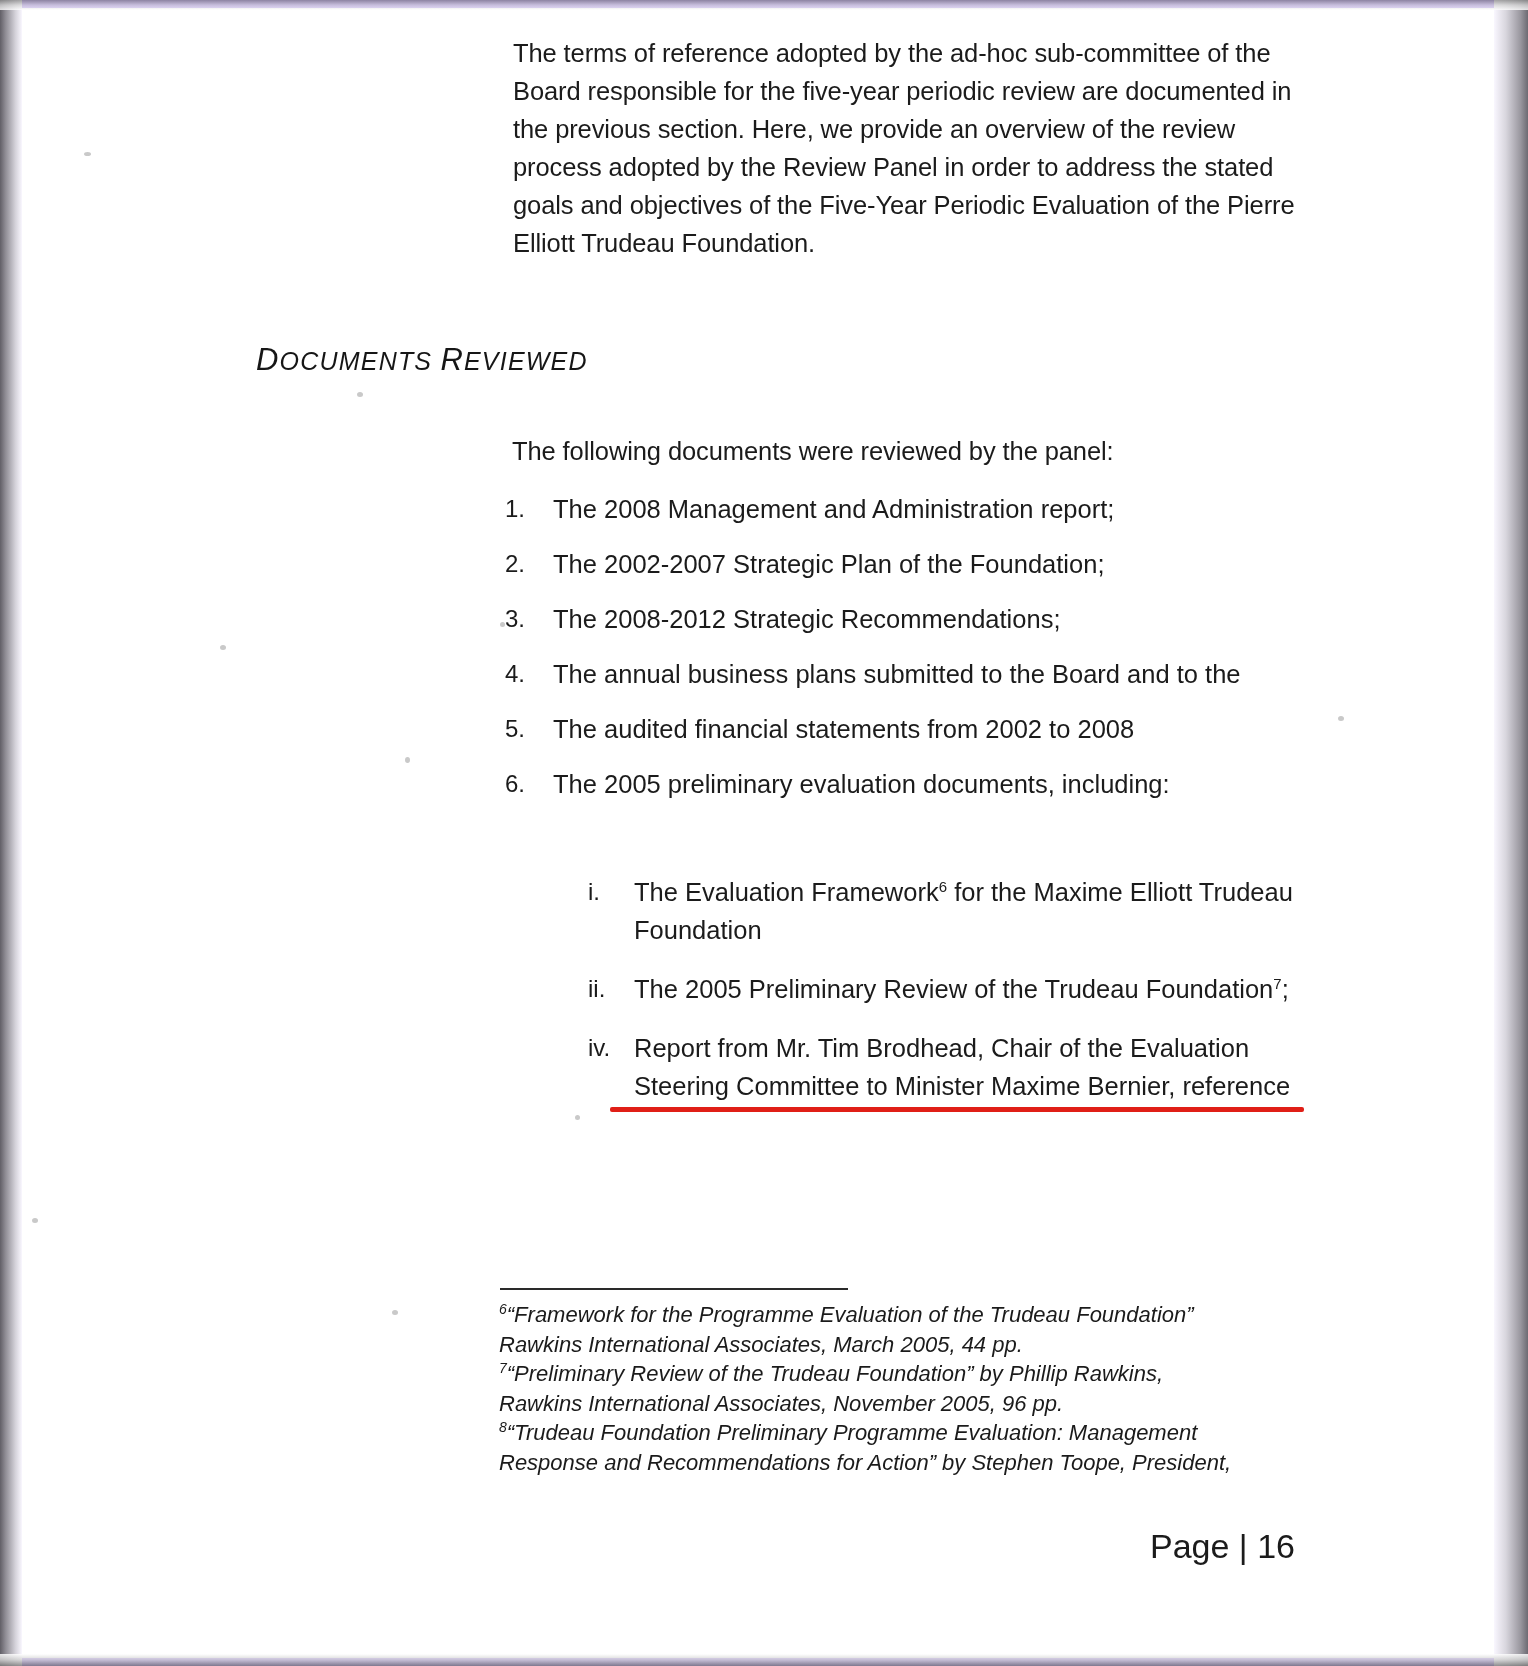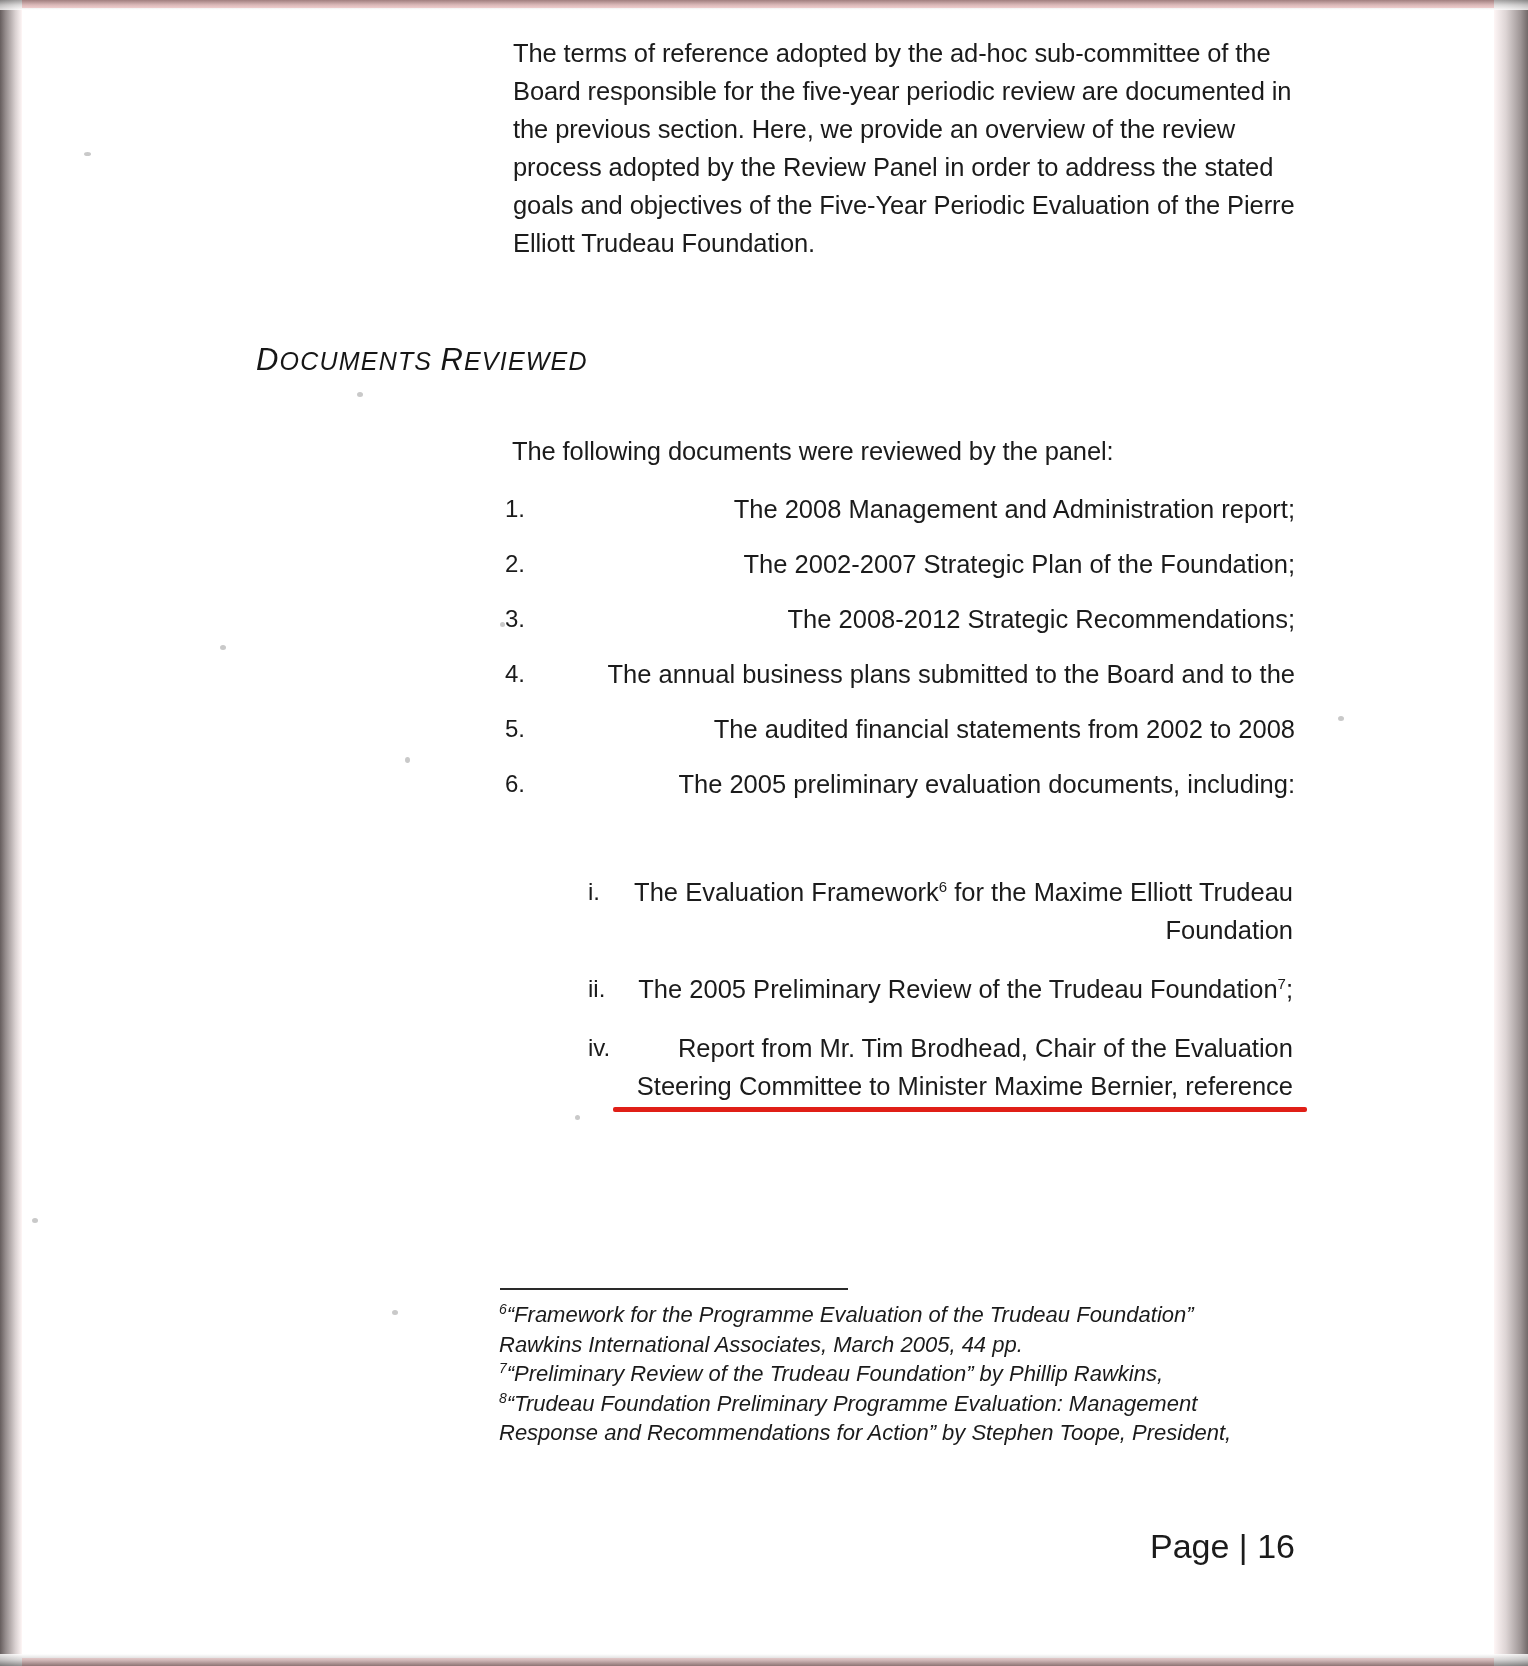--- a/index.html
+++ b/index.html
@@ -7,21 +7,21 @@
     padding: 0;
     background: #9a9a9a;
   }
   body {
     font-family: "Liberation Sans", sans-serif;
   }
   #page {
     position: relative;
     width: 1528px;
     height: 1666px;
-    background: #ef4444;
+    background: #8b5cf6;
     overflow: hidden;
   }
   
   .edge-left {
     position: absolute;
     left: 0; top: 0;
     width: 22px; height: 100%;
     background: linear-gradient(to right, #5f5f5f 0%, #8f8f8f 25%, #d8d8d8 70%, #ffffff 100%);
     opacity: .95;
   }
@@ -109,21 +109,20 @@
     width: 48px;
     font-size: 24px;
     line-height: 38px;
     color: #1b1b1b;
   }
   .li .content {
     flex: 1 1 auto;
     font-size: 25.5px;
     line-height: 38px;
     color: #1b1b1b;
-    text-align: right;
   }
   .li .content .ln { display: block; white-space: nowrap; }
 
   
   #sub-list {
     position: absolute;
     left: 588px;
     top: 873px;
     width: 705px;
   }
@@ -304,20 +303,21 @@
 
   <div id="footnotes">
 
     <div class="fn">
       <span class="ln"><sup>6</sup><span>“Framework for the Programme Evaluation of the Trudeau Foundation”</span></span>
       <span class="ln">Rawkins International Associates, March 2005, 44 pp.</span>
     </div>
 
     <div class="fn">
       <span class="ln"><sup>7</sup><span>“Preliminary Review of the Trudeau Foundation” by Phillip Rawkins,</span></span>
+      <span class="ln">Rawkins International Associates, November 2005, 96 pp.</span>
     </div>
 
     <div class="fn">
       <span class="ln"><sup>8</sup><span>“Trudeau Foundation Preliminary Programme Evaluation: Management</span></span>
       <span class="ln">Response and Recommendations for Action” by Stephen Toope, President,</span>
     </div>
 
   </div>
 
   <div id="page-number">

